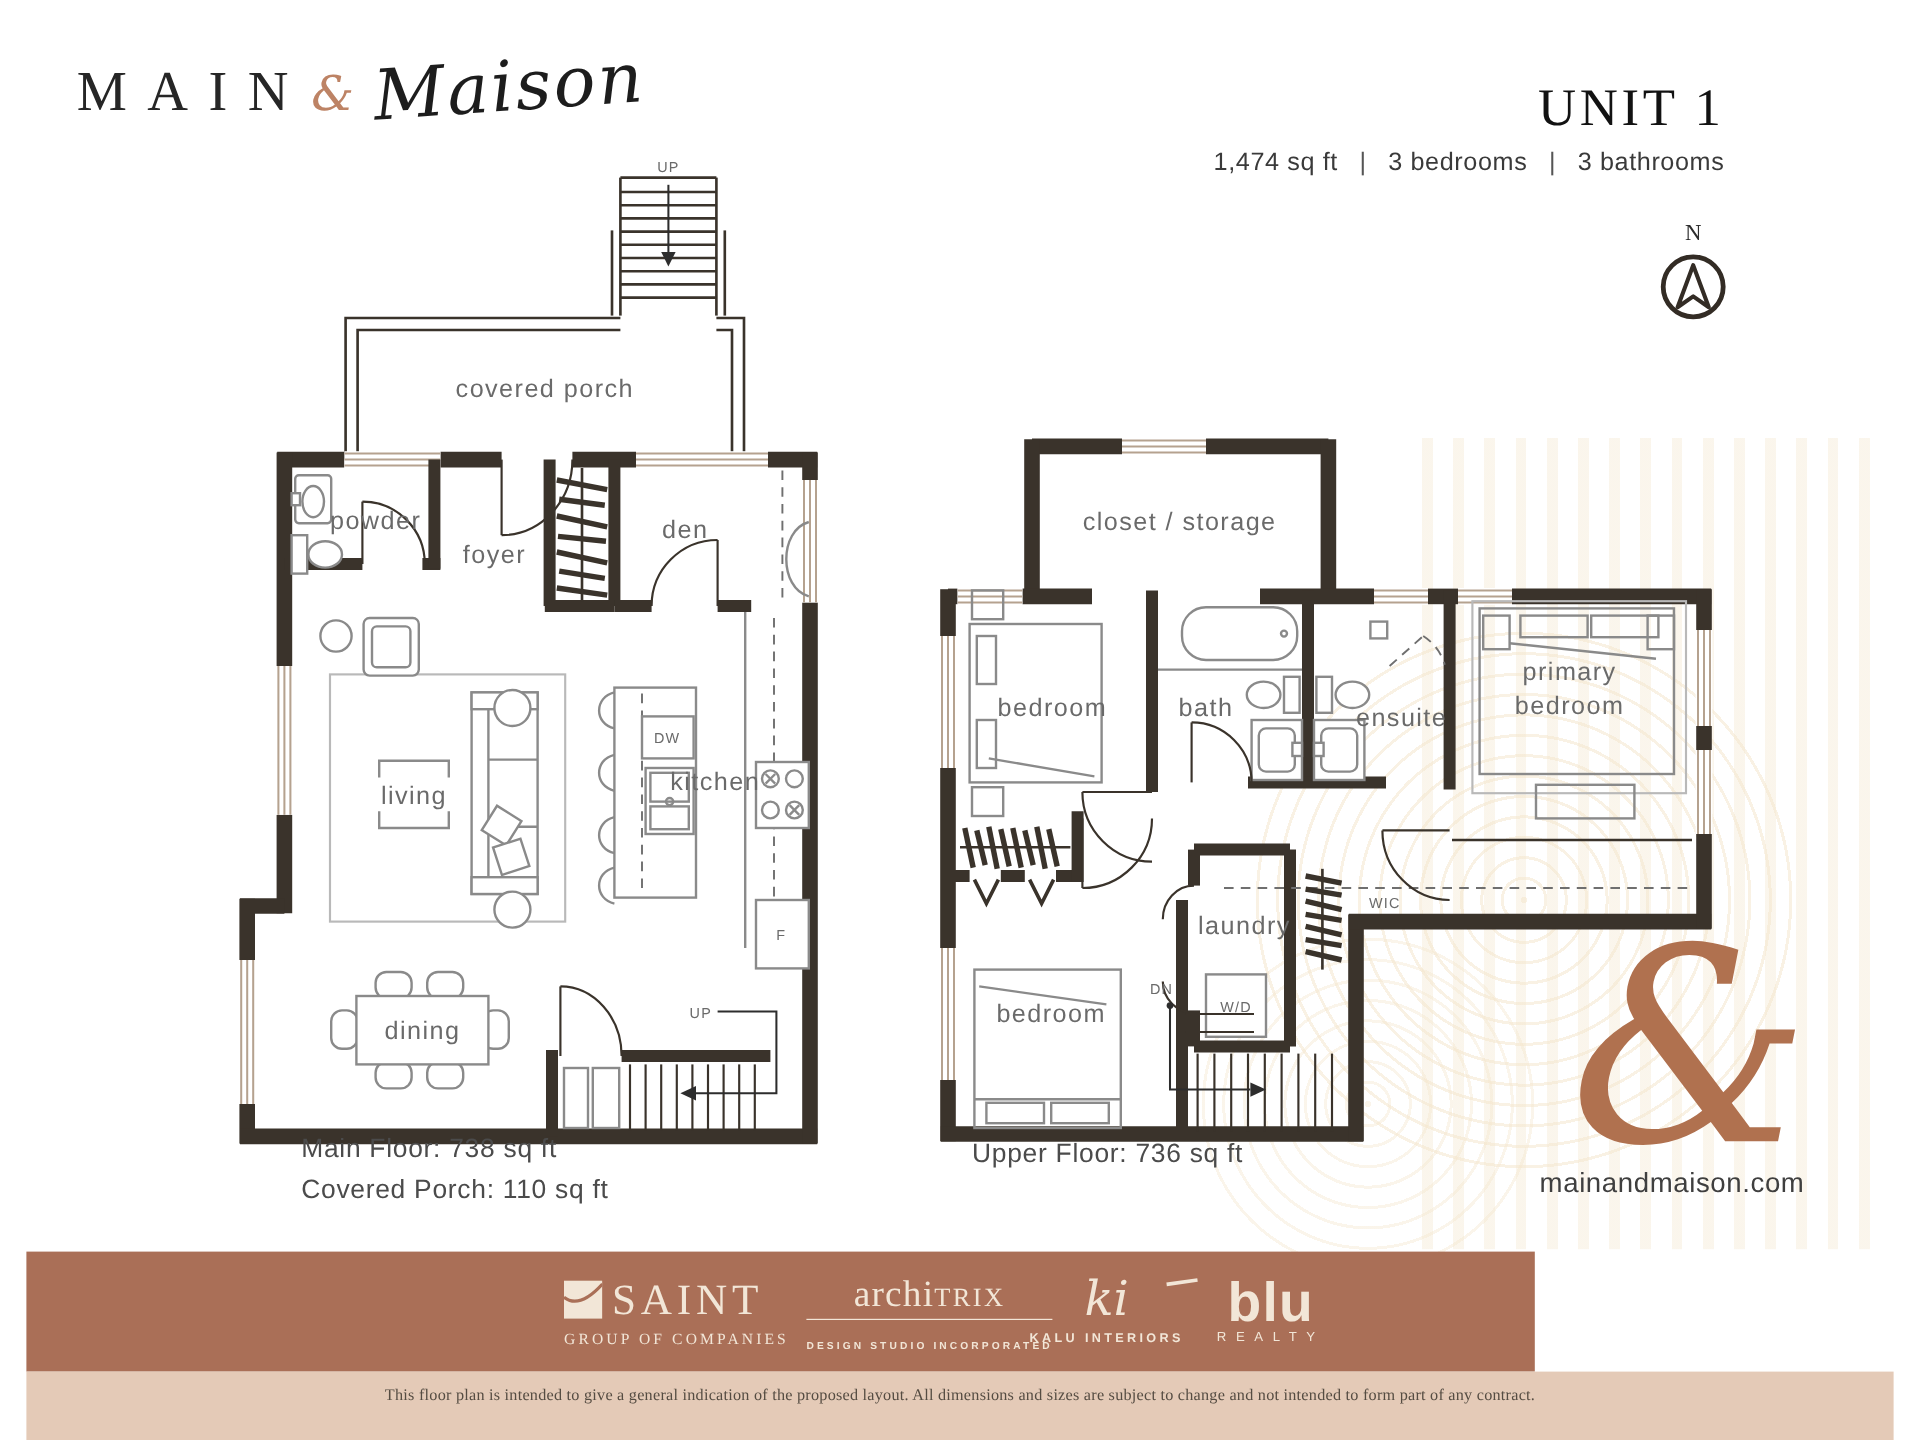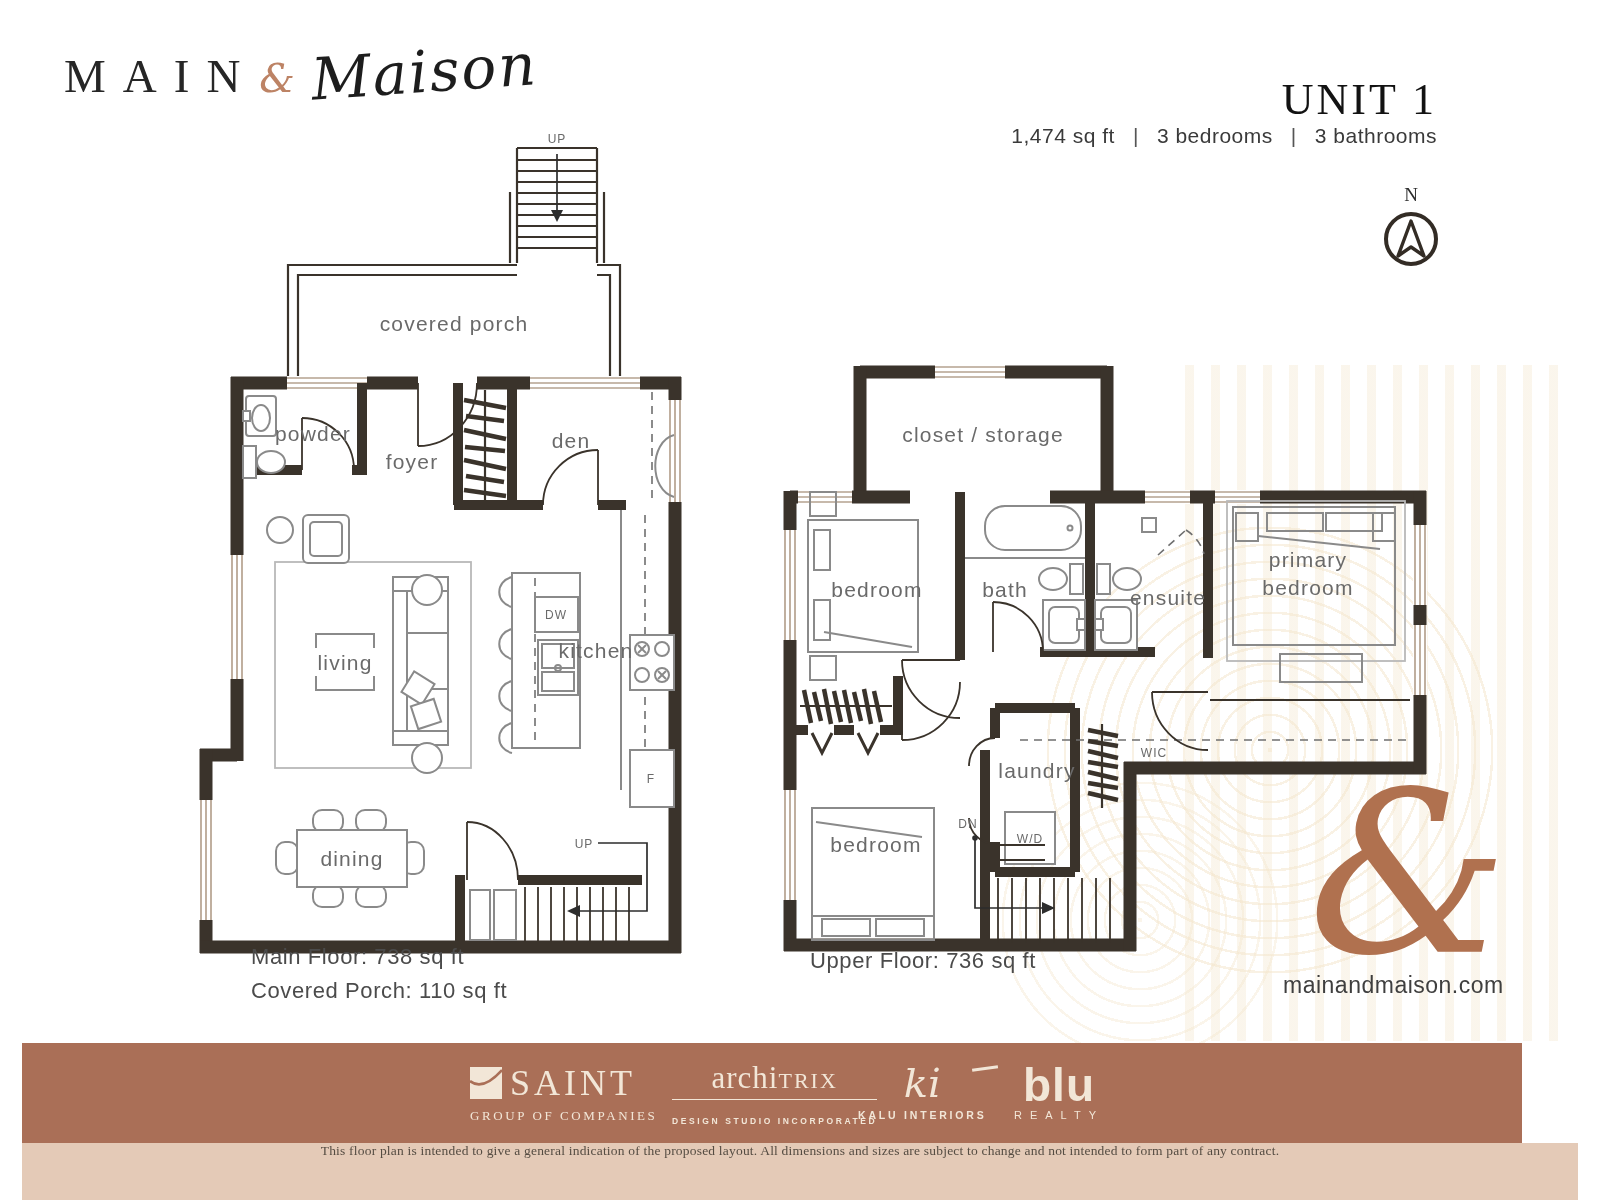--- a/index.html
+++ b/index.html
@@ -12,21 +12,21 @@
   .pat-rings{position:absolute;border-radius:50%;z-index:0;opacity:.6;
     background:repeating-radial-gradient(circle, rgba(244,230,205,.9) 0 2.5px, transparent 2.5px 17px);}
   #rings1{left:1035px;top:515px;width:470px;height:470px;}
   #rings2{left:990px;top:770px;width:300px;height:300px;opacity:.45;}
   
   .brand{position:absolute;left:64px;top:38px;display:flex;align-items:baseline;z-index:2;justify-content:center;}
   .brand-main{font-family:"Liberation Serif",serif;font-size:47px;letter-spacing:17px;color:#262626;}
   .brand-amp{font-family:"DejaVu Serif",serif;font-style:italic;font-size:40px;color:#bd8365;margin-left:2px;margin-right:16px;}
   .brand-maison{font-family:"DejaVu Serif",serif;font-style:italic;font-size:58px;color:#1d1d1d;
      transform:rotate(-4deg);display:inline-block;letter-spacing:2px;}
-  .unit-title{position:absolute;top:74px;right:163px;font-family:"Liberation Serif",serif;
+  .unit-title{position:absolute;top:64px;right:163px;font-family:"Liberation Serif",serif;
      font-size:44px;letter-spacing:3px;color:#121212;z-index:2;}
   .specs{position:absolute;top:124px;right:163px;font-size:21px;font-weight:300;color:#3a3a3a;
      letter-spacing:.5px;z-index:2;}
   .specs .sep{margin:0 18px;color:#555;font-weight:300;}
   
   .compass{position:absolute;left:1381px;top:184px;width:60px;text-align:center;z-index:2;}
   .compass .n{font-family:"Liberation Serif",serif;font-size:19px;color:#2c2c2c;margin-bottom:4px;}
   
   .plan{position:absolute;z-index:2;}
   #main-plan{left:190px;top:130px;}
@@ -51,42 +51,42 @@
   
   .area-label{position:absolute;font-size:22px;font-weight:300;color:#4b4b4b;letter-spacing:.6px;z-index:2;}
   #main-area{left:251px;top:944px;}
   #porch-area{left:251px;top:978px;text-align:right;}
   #upper-area{left:810px;top:948px;}
   .amp-mark{position:absolute;left:1308px;top:762px;font-family:"DejaVu Serif",serif;font-style:italic;
      font-size:225px;line-height:1;color:#b0714f;z-index:2;}
   .website{position:absolute;left:1243px;top:972px;font-size:23px;font-weight:300;color:#3f3f3f;
      letter-spacing:.5px;z-index:2;margin-left:40px;}
   
-  .band-dark{position:absolute;left:22px;top:1043px;width:1500px;height:100px;background:#aa6f57;z-index:3;}
+  .band-dark{position:absolute;left:22px;top:1043px;width:1257px;height:100px;background:#aa6f57;z-index:3;}
   .band-light{position:absolute;left:22px;top:1143px;width:1556px;height:57px;background:#e4cab7;z-index:3;
      text-align:center;color:#554c42;}
   .logo{position:absolute;top:50%;transform:translateY(-50%);color:#f2e6d7;text-align:center;}
   #logo-saint{left:448px;}
   #logo-architrix{left:650px;}
   #logo-kalu{left:836px;}
   #logo-blu{left:992px;}
   .saint-row{display:flex;align-items:center;gap:8px;}
   .saint-name{font-family:"Liberation Serif",serif;font-size:36px;letter-spacing:4px;}
   .saint-tag{font-family:"Liberation Serif",serif;font-size:13px;letter-spacing:2.6px;margin-top:4px;}
   .archi-row{font-family:"Liberation Serif",serif;border-bottom:1.5px solid #f2e6d7;padding-bottom:3px;}
   .archi-lower{font-size:31px;letter-spacing:1px;}
   .archi-upper{font-size:22px;letter-spacing:2px;}
   .archi-tag{font-size:8.5px;letter-spacing:2.6px;margin-top:16px;font-weight:bold;}
   .kalu-mono{font-family:"DejaVu Serif",serif;font-style:italic;font-size:40px;line-height:.9;position:relative;}
   .kalu-bar{position:absolute;top:2px;right:-12px;width:26px;height:2.5px;background:#f2e6d7;transform:rotate(-8deg);}
   .kalu-tag{font-size:10.5px;letter-spacing:2.8px;margin-top:8px;font-weight:bold;}
   .blu-name{font-size:46px;font-weight:bold;letter-spacing:1px;line-height:.9;}
   .blu-tag{font-size:11px;letter-spacing:8px;margin-top:3px;font-weight:normal;}
   .credit{font-family:"Liberation Serif",serif;font-size:16.5px;margin-top:8px;letter-spacing:.3px;}
-  .disclaimer{font-family:"Liberation Serif",serif;font-size:13.5px;margin-top:0;letter-spacing:.2px;}
+  .disclaimer{font-family:"Liberation Serif",serif;font-size:13.5px;margin-top:12px;letter-spacing:.2px;}
 </style>
 </head>
 <body>
 
 <div id="page">
 
   <div class="pat-stripes"></div>
   <div class="pat-rings" id="rings1"></div>
   <div class="pat-rings" id="rings2"></div>
 

